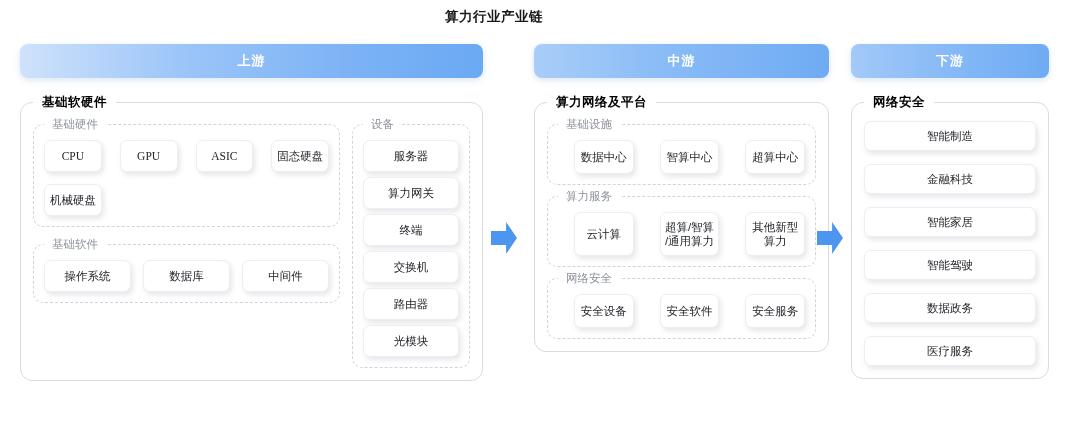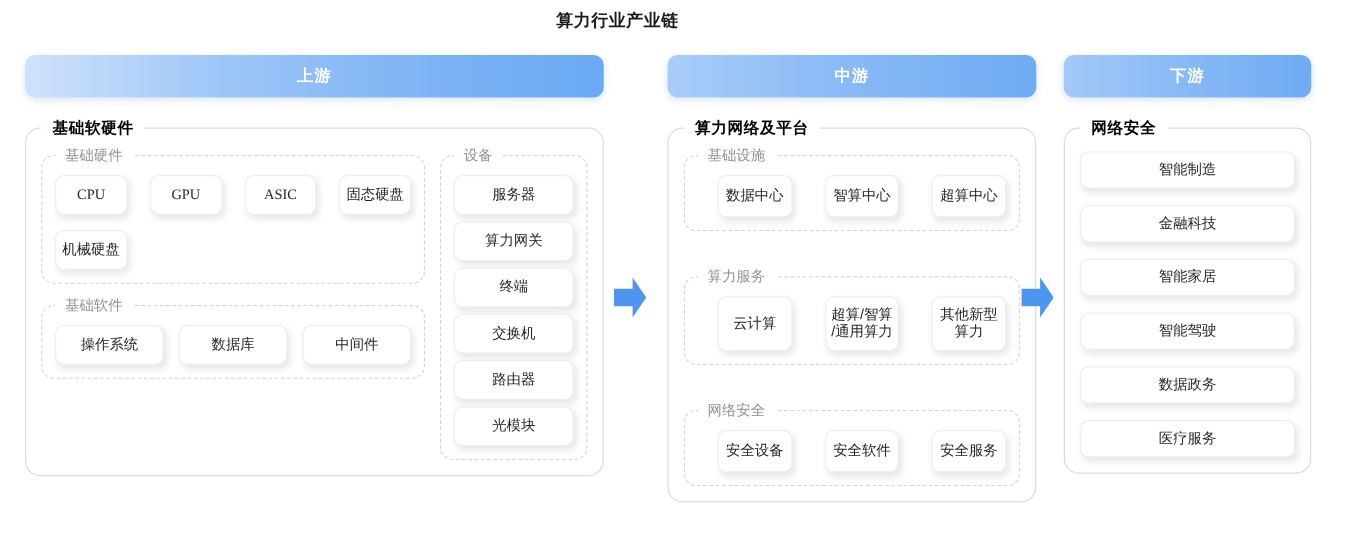--- a/index.html
+++ b/index.html
@@ -82,21 +82,21 @@
   .grid2 { display: grid; grid-template-columns: 1fr 1fr 1fr 1fr; gap: 12px 18px; padding-top: 4px; font-family: Liberation Serif, serif; }
   .grid2 .card { height: 32px; }
 
   .soft-row { display: flex; gap: 12px; padding-top: 4px; }
   .soft-row .card { height: 32px; flex: 1 1 0; }
 
   .dev-col { display: flex; flex-direction: column; gap: 5px; padding-top: 4px; }
   .dev-col .card { height: 32px; }
 
   
-  .mid-stack { display: flex; flex-direction: column; gap: 29px; }
+  .mid-stack { display: flex; flex-direction: column; gap: 4px; }
   .row3 { display: flex; gap: 10px; padding-top: 4px; }
   .row3 .card { flex: 1 1 0; height: 34px; margin-left: 16px; }
   .row3.tall .card { height: 44px; }
 
   
   .down-col { display: flex; flex-direction: column; gap: 13px; padding-top: 4px; }
   .down-col .card { height: 30px; }
 
   
   .arrow {

